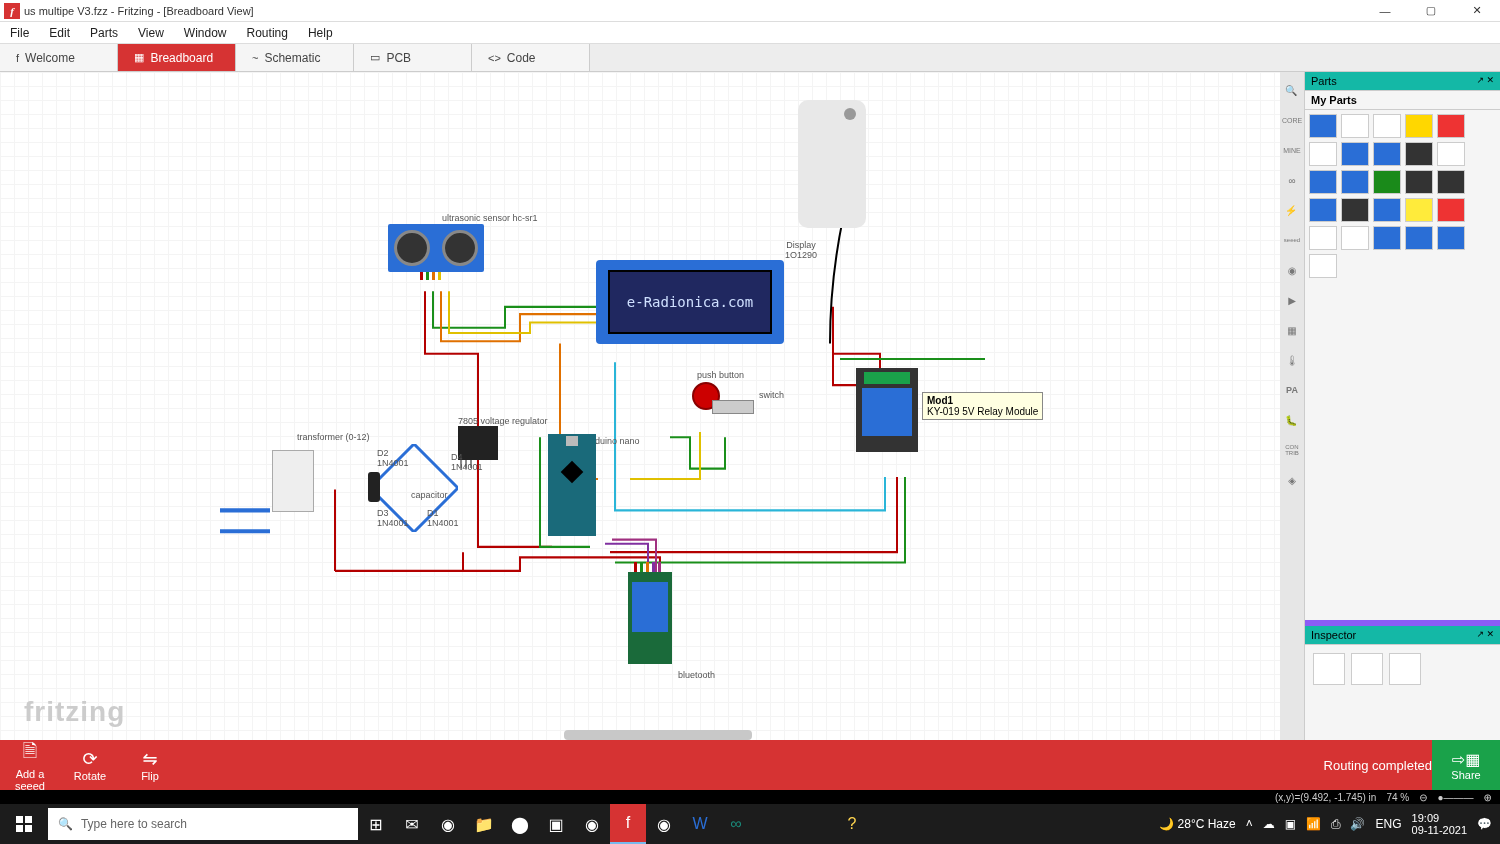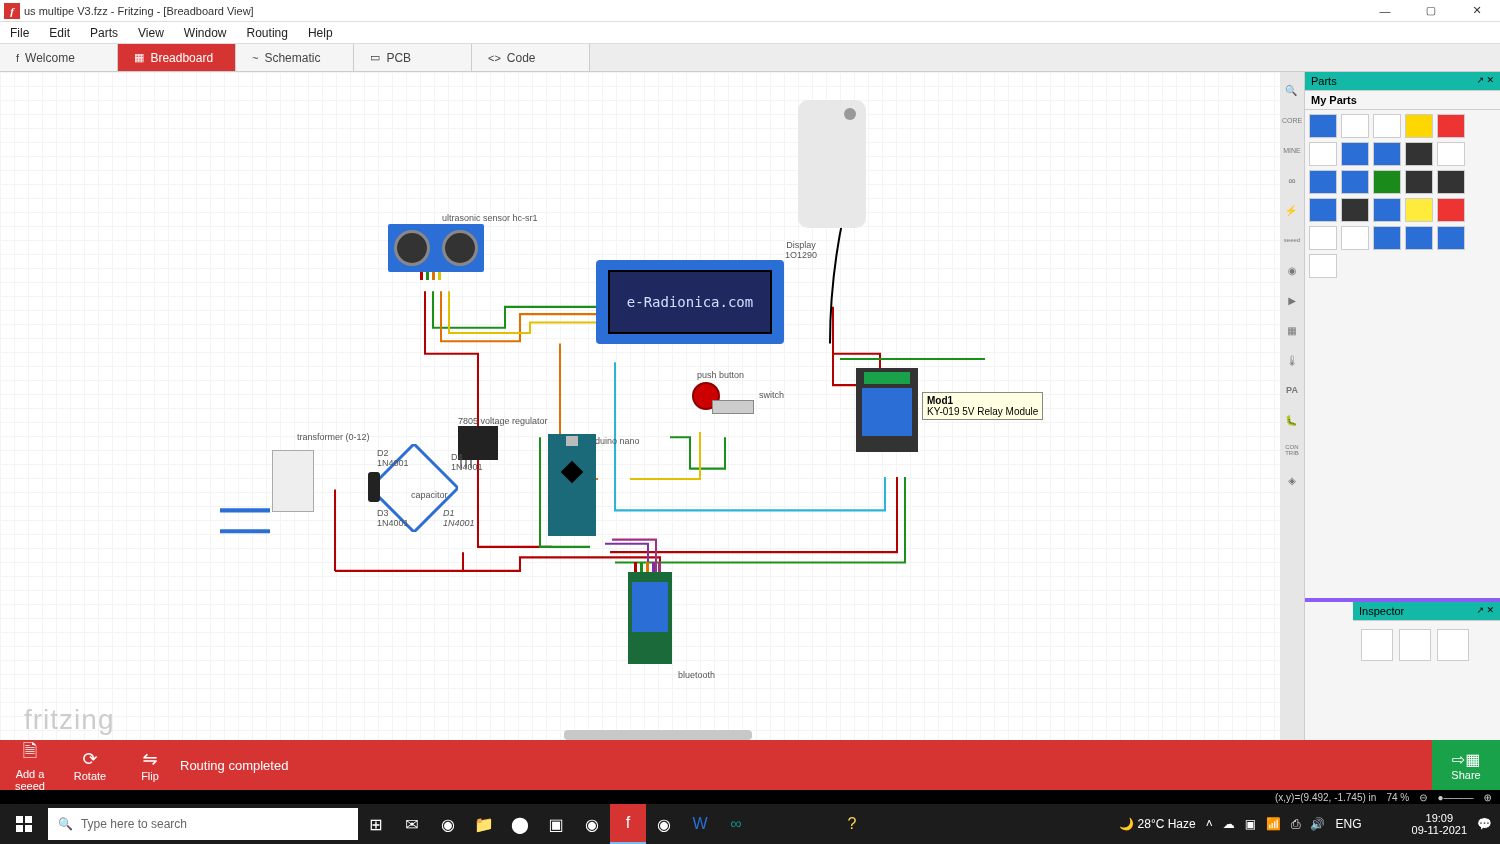--- a/index.html
+++ b/index.html
@@ -20,40 +20,40 @@
   background-size: 14px 14px; overflow: hidden; }
 .sidepanel { width: 24px; background: #e6e6e6; display: flex; flex-direction: column; align-items: center; gap: 10px; padding-top: 8px; font-size: 10px; color: #777; }
 .sidepanel .sitem { width: 20px; height: 20px; display: flex; align-items: center; justify-content: center; }
 .rightpanel { width: 196px; background: #f5f5f5; border-left: 1px solid #ccc; display: flex; flex-direction: column; }
 .panel-head { font-size: 11px; padding: 3px 6px; background: #14b8a6; border-bottom: 1px solid #ccc; display: flex; justify-content: space-between; }
 .panel-sub { font-size: 11px; padding: 3px 6px; font-weight: bold; border-bottom: 1px solid #ccc; }
 .partgrid { display: flex; flex-wrap: wrap; gap: 4px; padding: 4px; }
 .part { width: 28px; height: 24px; background: #fff; border: 1px solid #ccc; display:flex; align-items:center; justify-content:center; font-size:8px; color:#555;}
 .part.red { background:#e33; }
 .part.blue { background:#2a6ed6; }
-.inspector { height: 142px; border-top: 4px solid #8b5cf6; padding-left: 48px; }
+.inspector { height: 120px; border-top: 6px solid #8b5cf6; }
 .insp-slots { display:flex; gap:6px; padding:8px; }
 .insp-slot { width:32px; height:32px; background:#fff; border:1px solid #ccc; }
 
 .footer { height: 50px; background: #d63333; color: #fff; display: flex; align-items: center; font-size: 11px; }
 .footer .fbtn { width: 60px; text-align: center; }
 .footer .fbtn .ficon { font-size: 18px; display:block; }
 .footer .share { margin-left: auto; background: #1aa24a; height: 100%; width: 68px; display:flex; flex-direction:column; align-items:center; justify-content:center; }
 .statusbar { height: 14px; background: #000; color: #ccc; font-size: 10px; display: flex; align-items: center; justify-content: flex-end; padding-right: 8px; gap: 10px; }
 .taskbar { height: 40px; background: #1c1c1c; color: #fff; display: flex; align-items: center; font-size: 12px; }
 .taskbar .start { width: 48px; height: 40px; display:flex; align-items:center; justify-content:center; }
 .taskbar .search { background: #fff; color: #666; height: 32px; width: 310px; display:flex; align-items:center; padding: 0 10px; gap:8px; border-radius:0; }
 .taskbar .tray { margin-left:auto; display:flex; align-items:center; gap:10px; padding-right:8px; }
 .taskbar .tbicon { width:36px; height:40px; display:flex; align-items:center; justify-content:center; font-size:16px; }
 .taskbar .tbicon.active { border-bottom: 2px solid #76b9ed; }
 
 
 .comp { position:absolute;padding-left:40px; }
 .clabel { position:absolute; font-size: 9px; color:#555; white-space:nowrap;margin-left:47px; }
-.watermark { position:absolute; left:24px; bottom:4px; font-size:28px; color:#ccc; font-weight:400; letter-spacing:1px; font-family: sans-serif;}
+.watermark { position:absolute; left:24px; bottom:12px; font-size:28px; color:#ccc; font-weight:700; letter-spacing:1px; font-family: sans-serif;}
 svg.wires { position:absolute; left:0; top:0; width:100%; height:100%; pointer-events:none; }
 
 .hscroll { position:absolute; left:564px; bottom:0; width:188px; height:10px; background:#c8c8c8; border-radius:4px; }
 .tooltip { position:absolute; background:#ffffe1; border:1px solid #888; font-size:10px; padding:2px 4px; }
 </style>
 </head>
 <body>
 
 <div class="titlebar">
   <span class="icon">f</span>
@@ -196,21 +196,21 @@
           <polygon points="44,0 88,44 44,88 0,44" fill="none" stroke="#2a6ed6" stroke-width="3"></polygon>
         </svg>
       <div style="position:absolute; left:38px; top:28px; width:12px; height:30px; background:#222; border-radius:3px;"></div>
     </div>
     <span class="clabel" style="left:330px; top:376px; white-space:pre;">D2
 1N4001</span>
     <span class="clabel" style="left:404px; top:380px; white-space:pre;">D4
 1N4001</span>
     <span class="clabel" style="left:330px; top:436px; white-space:pre;">D3
 1N4001</span>
-    <span class="clabel" style="left:396px; top:436px; white-space:pre;font-style:italic;">D1
+    <span class="clabel" style="left:380px; top:436px; white-space:pre;">D1
 1N4001</span>
     <span class="clabel" style="left:364px; top:418px;">capacitor</span>
 
     <div class="comp" style="left:628px; top:500px; width:44px; height:92px; background:#1a6a3a;">
       <div style="position:absolute; top:10px; left:4px; right:4px; height:50px; background:#2a6ed6;"></div>
       <div style="position:absolute; top:-10px; left:6px; display:flex; gap:3px;">
         <div style="width:3px;height:10px;background:#b40000;"></div>
           <div style="width:3px;height:10px;background:#1a8f1a;"></div>
           <div style="width:3px;height:10px;background:#e07000;"></div>
           <div style="width:3px;height:10px;background:#8030a0;"></div>
@@ -287,21 +287,21 @@
         <div class="insp-slot"></div>
       </div>
     </div>
   </div>
 </div>
 
 <div class="footer">
   <div class="fbtn"><span class="ficon">🗎</span><span>Add a seeed</span></div>
   <div class="fbtn"><span class="ficon">⟳</span><span>Rotate</span></div>
   <div class="fbtn"><span class="ficon">⇋</span><span>Flip</span></div>
-  <div style="flex:1; text-align:left; font-size:13px;">Routing completed</div>
+  <div style="flex:1; text-align:right; font-size:13px;">Routing completed</div>
   <div class="share">
       <span style="font-size:16px;">⇨▦</span>
       <span>Share</span>
     </div>
 </div>
 
 <div class="statusbar">
   <span>(x,y)=(9.492, -1.745) in</span>
   <span>74 %</span>
   <span>⊖</span>
@@ -336,19 +336,19 @@
   <div class="tbicon" style="margin-left:80px; color:#ffd54f;">?</div>
   <div class="tray">
     <span>🌙 <span>28°C Haze</span></span>
     <span>˄</span>
     <span>☁</span>
     <span>▣</span>
     <span>📶</span>
     <span>⎙</span>
     <span>🔊</span>
     <span>ENG</span>
-    <div style="text-align:center; font-size:11px; line-height:1.1;margin-left:40px;">
+    <div style="text-align:left; font-size:11px; line-height:1.1;">
       <div>19:09</div>
         <div>09-11-2021</div>
     </div>
     <span>💬</span>
   </div>
 </div>
 
 </body></html>

